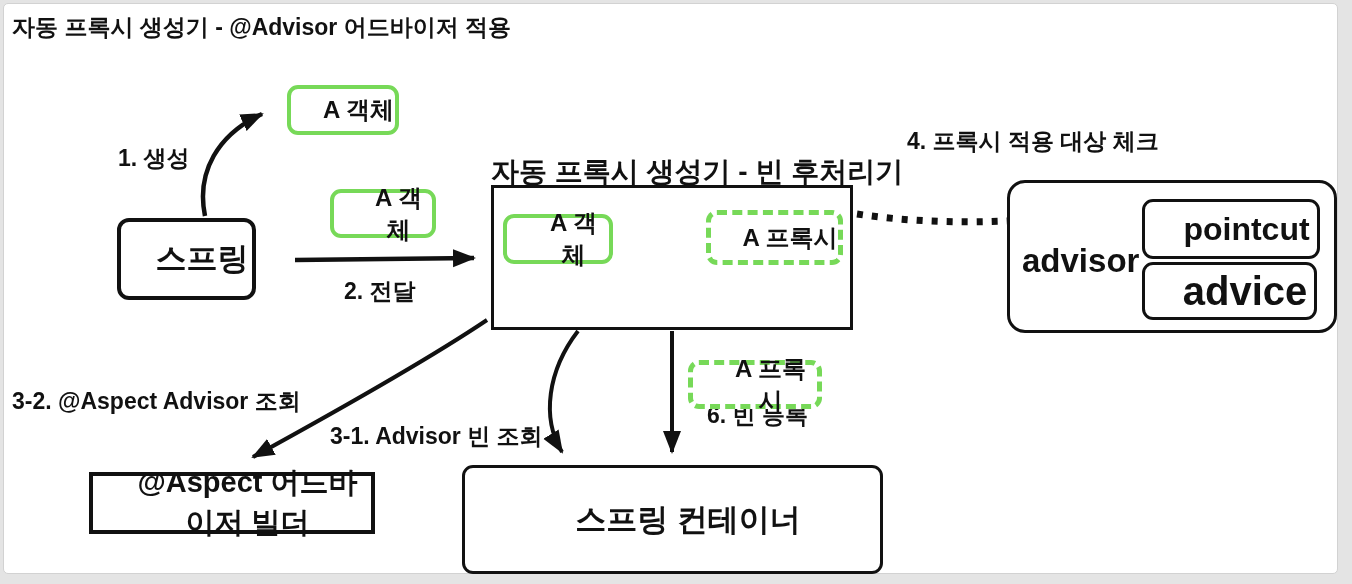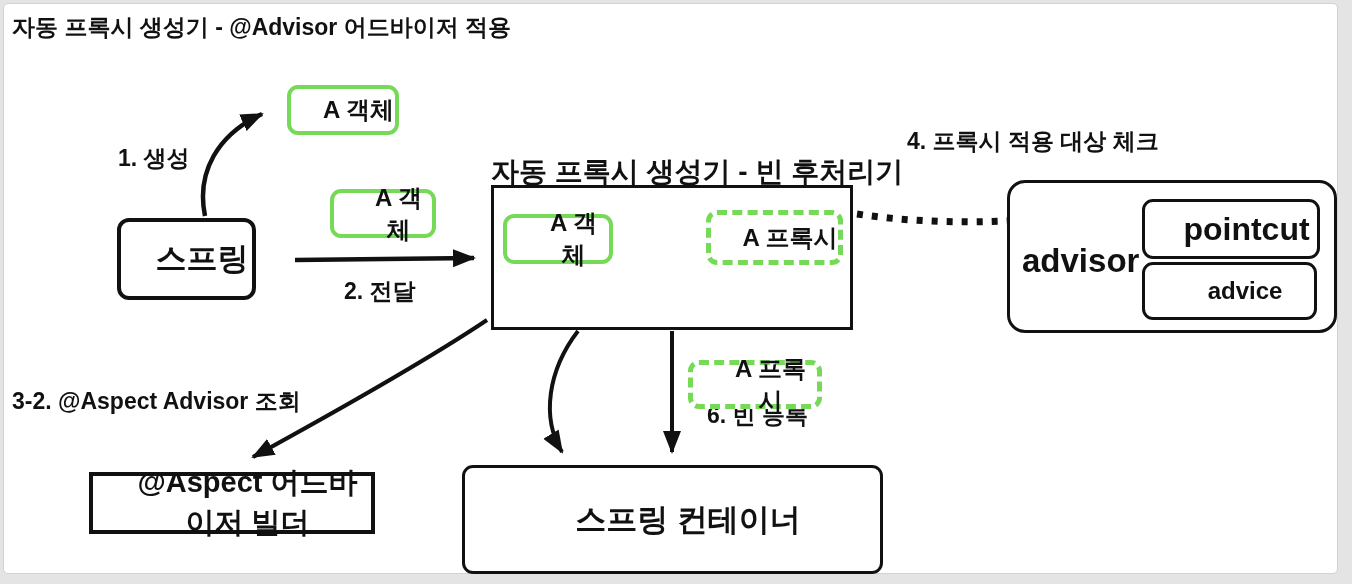--- a/index.html
+++ b/index.html
@@ -43,21 +43,21 @@
   #a-object-1{left:287px;top:85px;width:112px;height:50px;font-size:24px;}
   #a-object-2{left:330px;top:189px;width:106px;height:49px;font-size:24px;}
   #processor-box{left:491px;top:185px;width:362px;height:145px;border-radius:0;}
   #processor-title{left:491px;top:153px;width:362px;text-align:right;font-size:28px;}
   #a-object-3{left:503px;top:214px;width:110px;height:50px;font-size:24px;}
   #a-proxy-1{left:706px;top:210px;width:137px;height:55px;font-size:24px;}
   #label-5{left:491px;top:288px;width:362px;text-align:center;}
   #advisor-box{left:1007px;top:180px;width:330px;height:153px;border-radius:18px;}
   #advisor-label{left:1022px;top:242px;font-size:33px;}
   #pointcut-box{left:1142px;top:192px;width:178px;height:60px;border-radius:11px;font-size:32px;border-width:3px;margin-top:7px;}
-  #advice-box{left:1142px;top:262px;width:175px;height:58px;border-radius:11px;font-size:24px;border-width:3px;}
+  #advice-box{left:1142px;top:262px;width:175px;height:58px;border-radius:11px;font-size:40px;border-width:3px;}
   #aspect-builder-box{left:89px;top:472px;width:286px;height:62px;border-width:4px;border-radius:0;font-size:29px;}
   #container-box{left:462px;top:465px;width:421px;height:109px;border-radius:11px;font-size:31px;}
   #a-proxy-2{left:688px;top:360px;width:134px;height:49px;font-size:24px;}
 
   #main-title{left:12px;top:12px;font-size:23px;}
   #label-1{left:118px;top:143px;}
   #label-2{left:344px;top:276px;}
   #label-4{left:907px;top:126px;}
   #label-3-2{left:12px;top:386px;}
   #label-3-1{left:330px;top:421px;}
@@ -92,20 +92,21 @@
     <path d="M 578,331 C 548,370 541,418 562,452" fill="none" stroke="#111111" stroke-width="4" marker-end="url(#ah)"></path>
 
     <path d="M 672,331 L 672,452" fill="none" stroke="#111111" stroke-width="4" marker-end="url(#ah)"></path>
   </svg>
 
   <div class="lbl" id="main-title">자동 프록시 생성기 - @Advisor 어드바이저 적용</div>
   <div class="lbl" id="label-1">1. 생성</div>
   <div class="lbl" id="label-2">2. 전달</div>
   <div class="lbl" id="label-4">4. 프록시 적용 대상 체크</div>
   <div class="lbl" id="label-3-2">3-2. @Aspect Advisor 조회</div>
+  <div class="lbl" id="label-3-1">3-1. Advisor 빈 조회</div>
   <div class="lbl" id="label-6">6. 빈 등록</div>
   <div class="lbl" id="label-5">5. 프록시 생성</div>
   <div class="lbl" id="processor-title">자동 프록시 생성기 - 빈 후처리기</div>
 
   <div class="box rounded" id="spring-box">스프링</div>
   <div class="box green-solid" id="a-object-1">A 객체</div>
   <div class="box green-solid" id="a-object-2">A 객체</div>
 
   <div class="box" id="processor-box"></div>
   <div class="box green-solid" id="a-object-3">A 객체</div>

